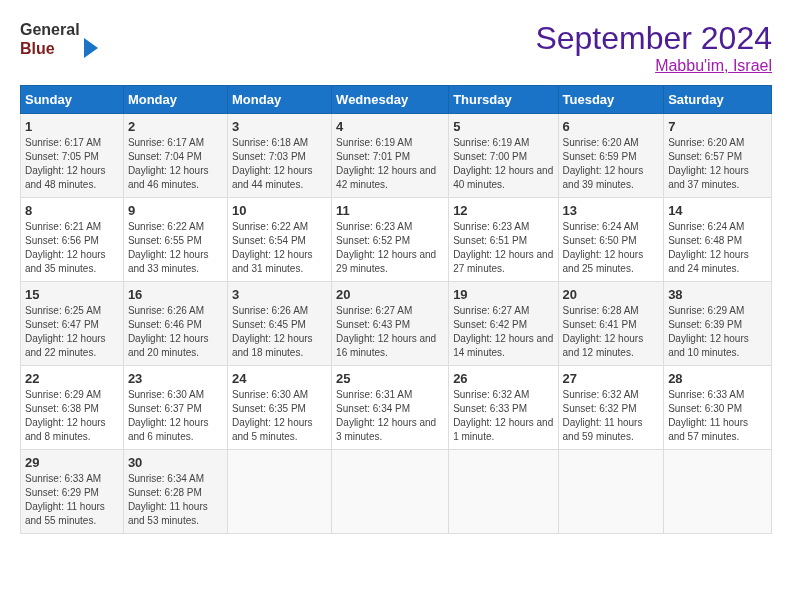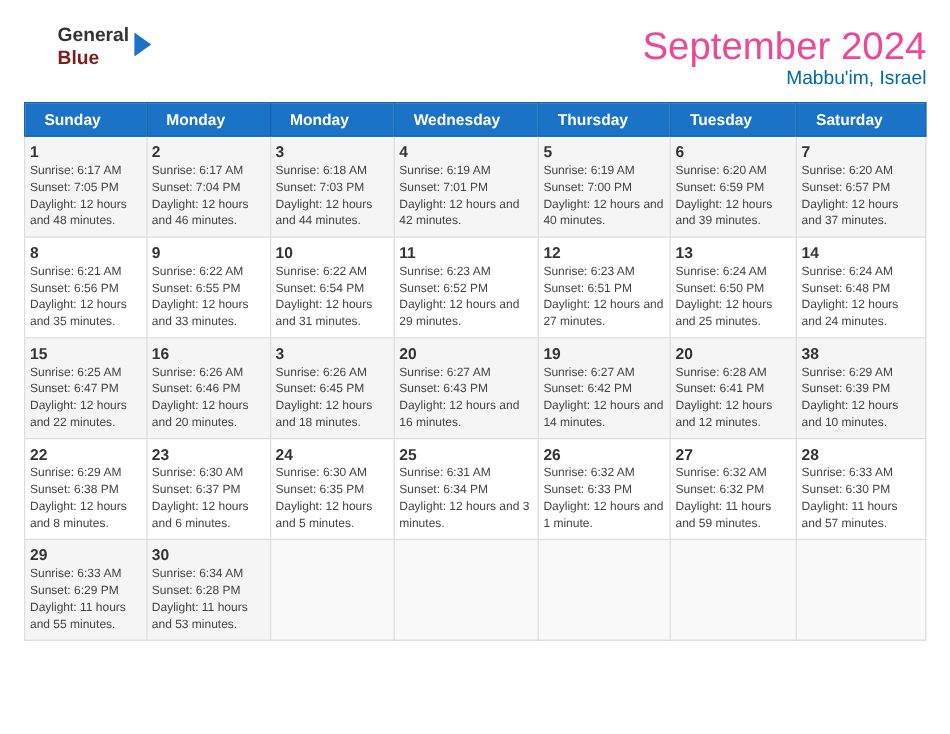--- a/index.html
+++ b/index.html
@@ -18,38 +18,39 @@
     }
     .logo {
       display: flex;
       align-items: center;
     }
     .title-area {
       text-align: right;
     }
     .month-title {
       font-size: 32px;
-      color: #ec4899;
+      color: #4c1d95;
       font-weight: normal;
     }
     .location {
       font-size: 16px;
-      color: #0369a1;
+      color: #a21caf;
+      text-decoration: underline;
     }
     table {
       width: 100%;
       border-collapse: collapse;
       font-size: 11px;
     }
     thead tr {
       background-color: #1a73c7;
       color: white;
     }
     thead th {
-      padding: 6px 16px;
+      padding: 6px 4px;
       text-align: left;
       font-weight: bold;
       font-size: 13px;
       border: 1px solid #1565a8;
     }
     tbody tr {
       vertical-align: top;
     }
     tbody tr:nth-child(odd) {
       background-color: #f5f5f5;
@@ -251,22 +252,21 @@
 </table>
 
 <style>
   .logo {
     display: flex;
     flex-direction: column;
     align-items: flex-start;
   }
   .logo-wrapper {
     display: flex;
-    align-items: center;
-    margin-left: 28px;
+    align-items: flex-end;
   }
   .logo-text-block {
     line-height: 1.2;
   }
   .logo-general {
     font-size: 16px;
     font-weight: bold;
     color: #333;
   }
   .logo-blue {

